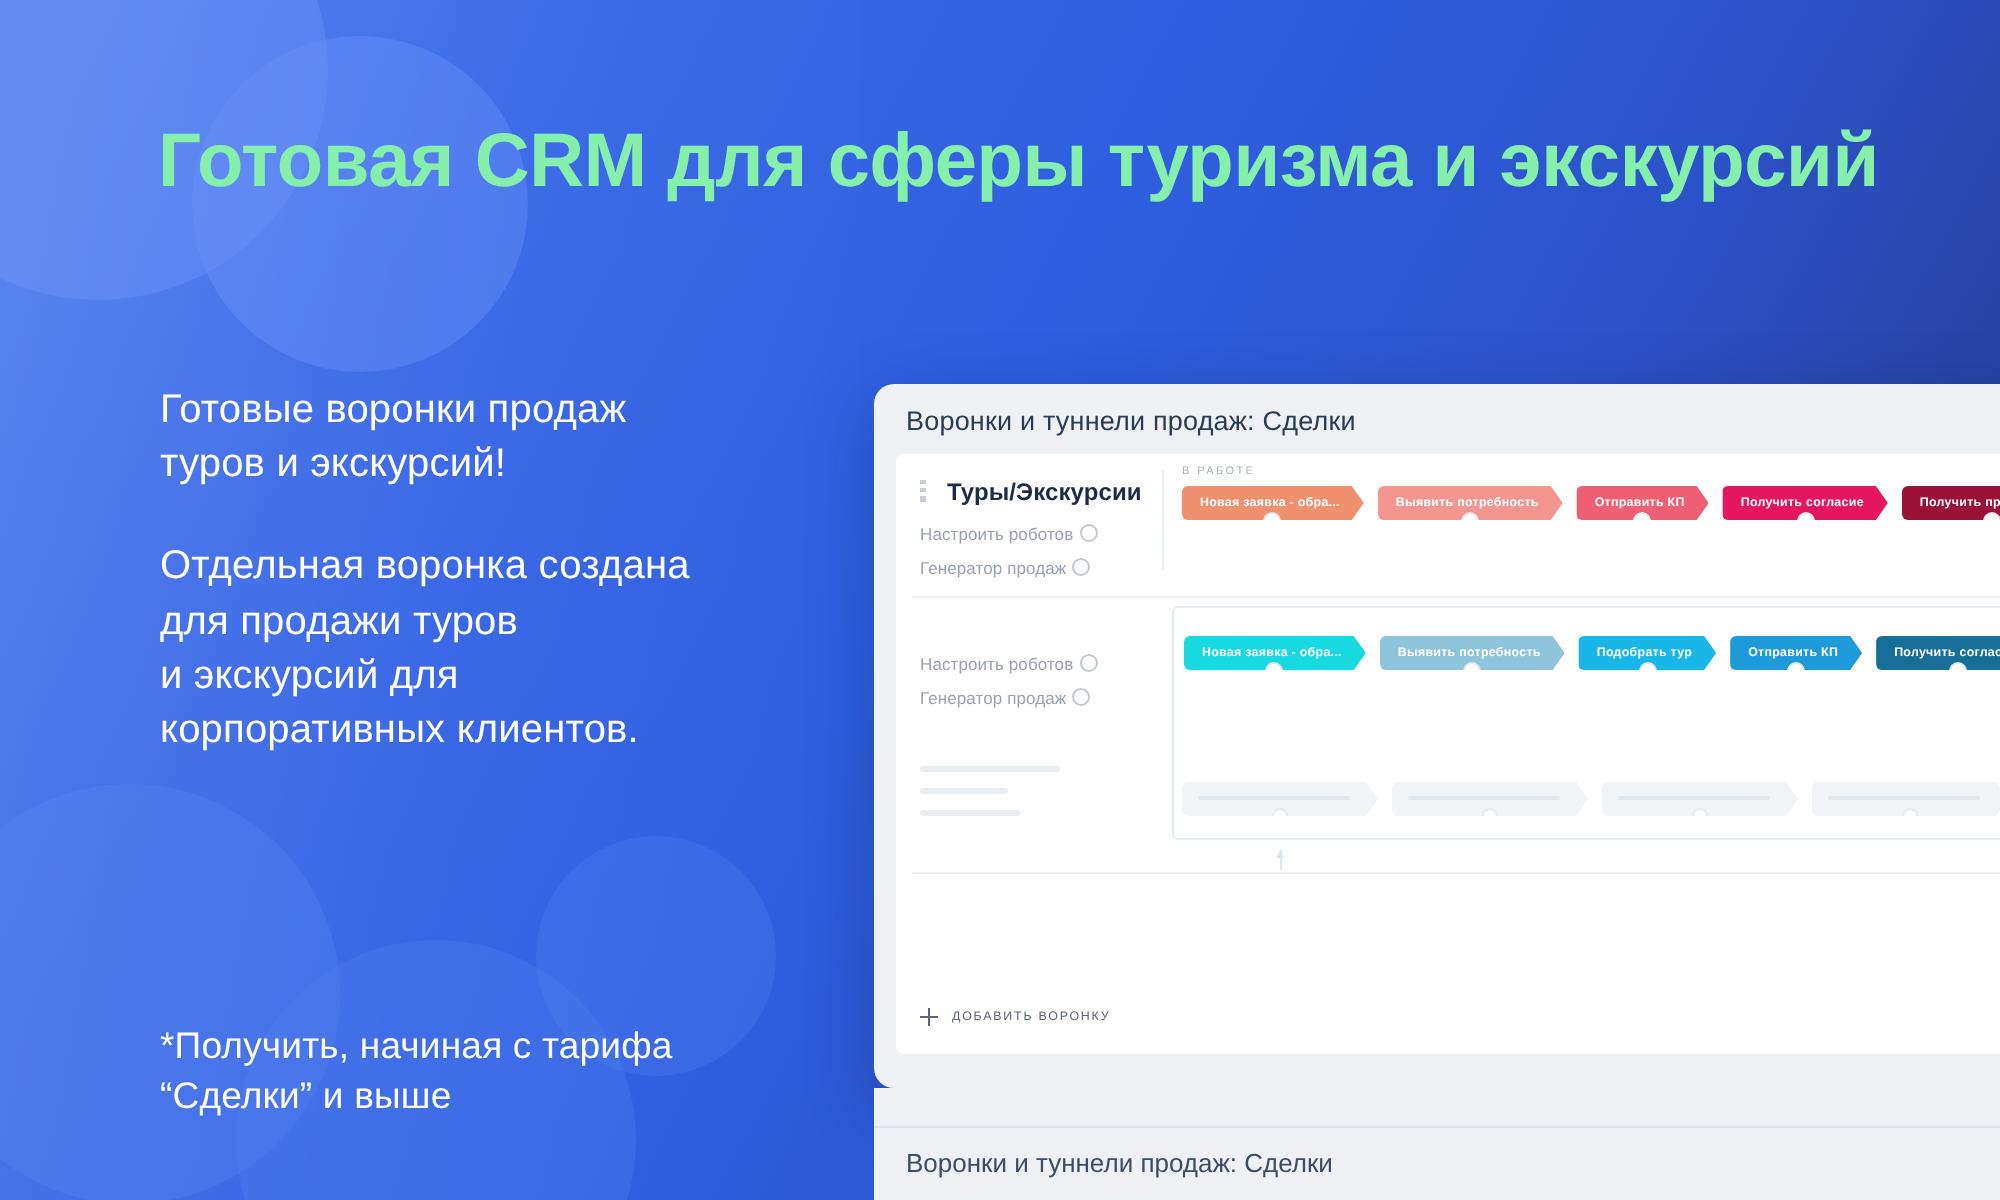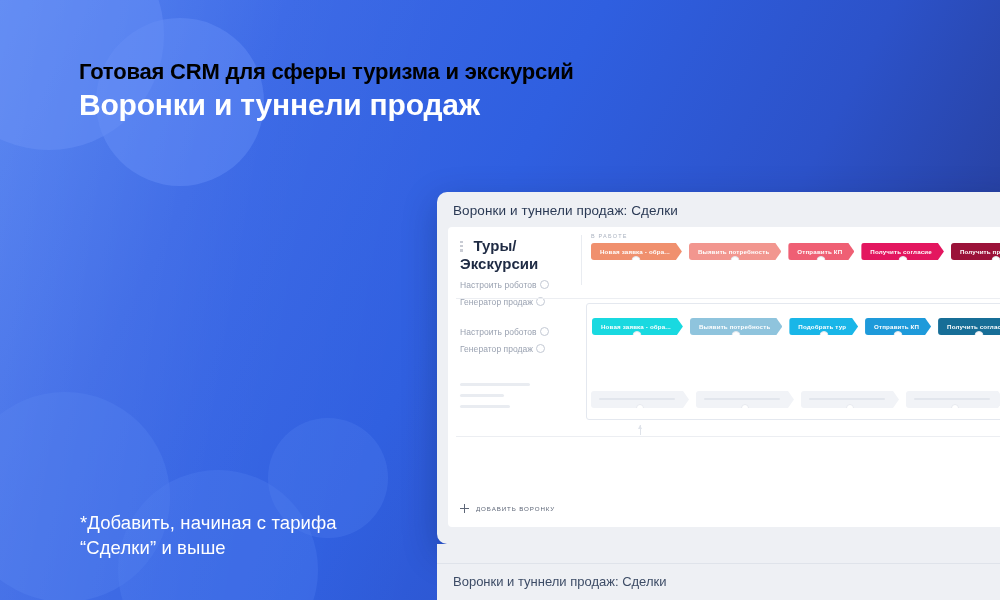--- a/index.html
+++ b/index.html
@@ -23,21 +23,21 @@
   .blob-d{left:118px;top:470px;width:200px;height:200px;background:#4a79ee;opacity:.40;}
   .blob-e{left:268px;top:418px;width:120px;height:120px;background:#4f7def;opacity:.33;}
   .bg-sheen{
     position:absolute;left:0;top:0;width:430px;height:600px;
     background:linear-gradient(100deg,rgba(255,255,255,.10) 0%,rgba(255,255,255,.02) 55%,rgba(255,255,255,0) 100%);
   }
 
   
   .headline{position:absolute;left:79px;top:59px;width:900px;}
   .headline .l1{
-    font-size:22px;font-weight:bold;color:#000000;line-height:1.17;letter-spacing:-.2px;white-space:nowrap;
+    font-size:38px;font-weight:bold;color:#86efac;line-height:1.17;letter-spacing:-.2px;white-space:nowrap;
   }
   .headline .l2{
     font-size:30px;font-weight:bold;color:#ffffff;line-height:1.17;letter-spacing:-.2px;white-space:nowrap;margin-top:2px;
   }
 
   
   .copy{position:absolute;left:80px;top:192px;width:350px;color:#fff;}
   .copy p{margin:0;font-size:20px;line-height:1.36;font-weight:400;letter-spacing:.1px;}
   .copy .gap{height:24px;}
   .note{position:absolute;left:80px;top:511px;width:360px;color:#fff;}
@@ -60,21 +60,21 @@
   
   .funnel-row{position:relative;height:72px;}
   .row-sep{position:absolute;left:8px;right:0;height:1px;background:#eceef2;}
 
   .f-left{position:absolute;left:12px;top:10px;width:112px;}
   .grip{
     display:inline-block;width:3px;height:11px;margin-right:6px;vertical-align:-1px;
     background:
       linear-gradient(to bottom,#c9ccd4 0 2px,transparent 2px 4px,#c9ccd4 4px 6px,transparent 6px 8px,#c9ccd4 8px 10px);
   }
-  .f-name{font-size:15px;font-weight:bold;color:#1f2b44;letter-spacing:.05px;}
+  .f-name{font-size:12px;font-weight:bold;color:#1f2b44;letter-spacing:.05px;}
   .f-link{margin-top:7px;font-size:8.5px;color:#9aa2b1;letter-spacing:.05px;}
   .f-link:first-of-type{margin-top:11px;}
   .cog{
     display:inline-block;width:7px;height:7px;border-radius:50%;
     border:1px solid #c3c9d4;margin-left:3px;vertical-align:-1px;
   }
   .vrule{position:absolute;left:133px;top:8px;width:1px;height:50px;background:#e9ecf1;}
 
   .stages{position:absolute;left:143px;top:6px;right:0;}
   .stage-cap{font-size:5.5px;color:#aab2c0;letter-spacing:1.2px;text-transform:uppercase;margin-bottom:4px;}
@@ -147,26 +147,34 @@
   <div class="bg"></div>
   <div class="bg-blob blob-a"></div>
   <div class="bg-blob blob-b"></div>
   <div class="bg-blob blob-c"></div>
   <div class="bg-blob blob-d"></div>
   <div class="bg-blob blob-e"></div>
   <div class="bg-sheen"></div>
 
   <div class="headline">
     <div class="l1">Готовая CRM для сферы туризма и экскурсий</div>
-    <div class="l2">Воронки и туннели продаж</div>
-  </div>
-
+  </div>
+
+  <div class="copy">
+    <p>Готовые воронки продаж</p>
+    <p>туров и экскурсий!</p>
+    <div class="gap"></div>
+    <p>Отдельная воронка создана</p>
+    <p>для продажи туров</p>
+    <p>и экскурсий для</p>
+    <p>корпоративных клиентов.</p>
+  </div>
 
   <div class="note">
-    <p>*Добавить, начиная с тарифа</p>
+    <p>*Получить, начиная с тарифа</p>
     <p>“Сделки” и выше</p>
   </div>
 
   <div class="panel">
     <div class="panel-title">Воронки и туннели продаж: Сделки</div>
 
     <div class="panel-body">
 
       <div class="funnel-row">
         <div class="f-left">

